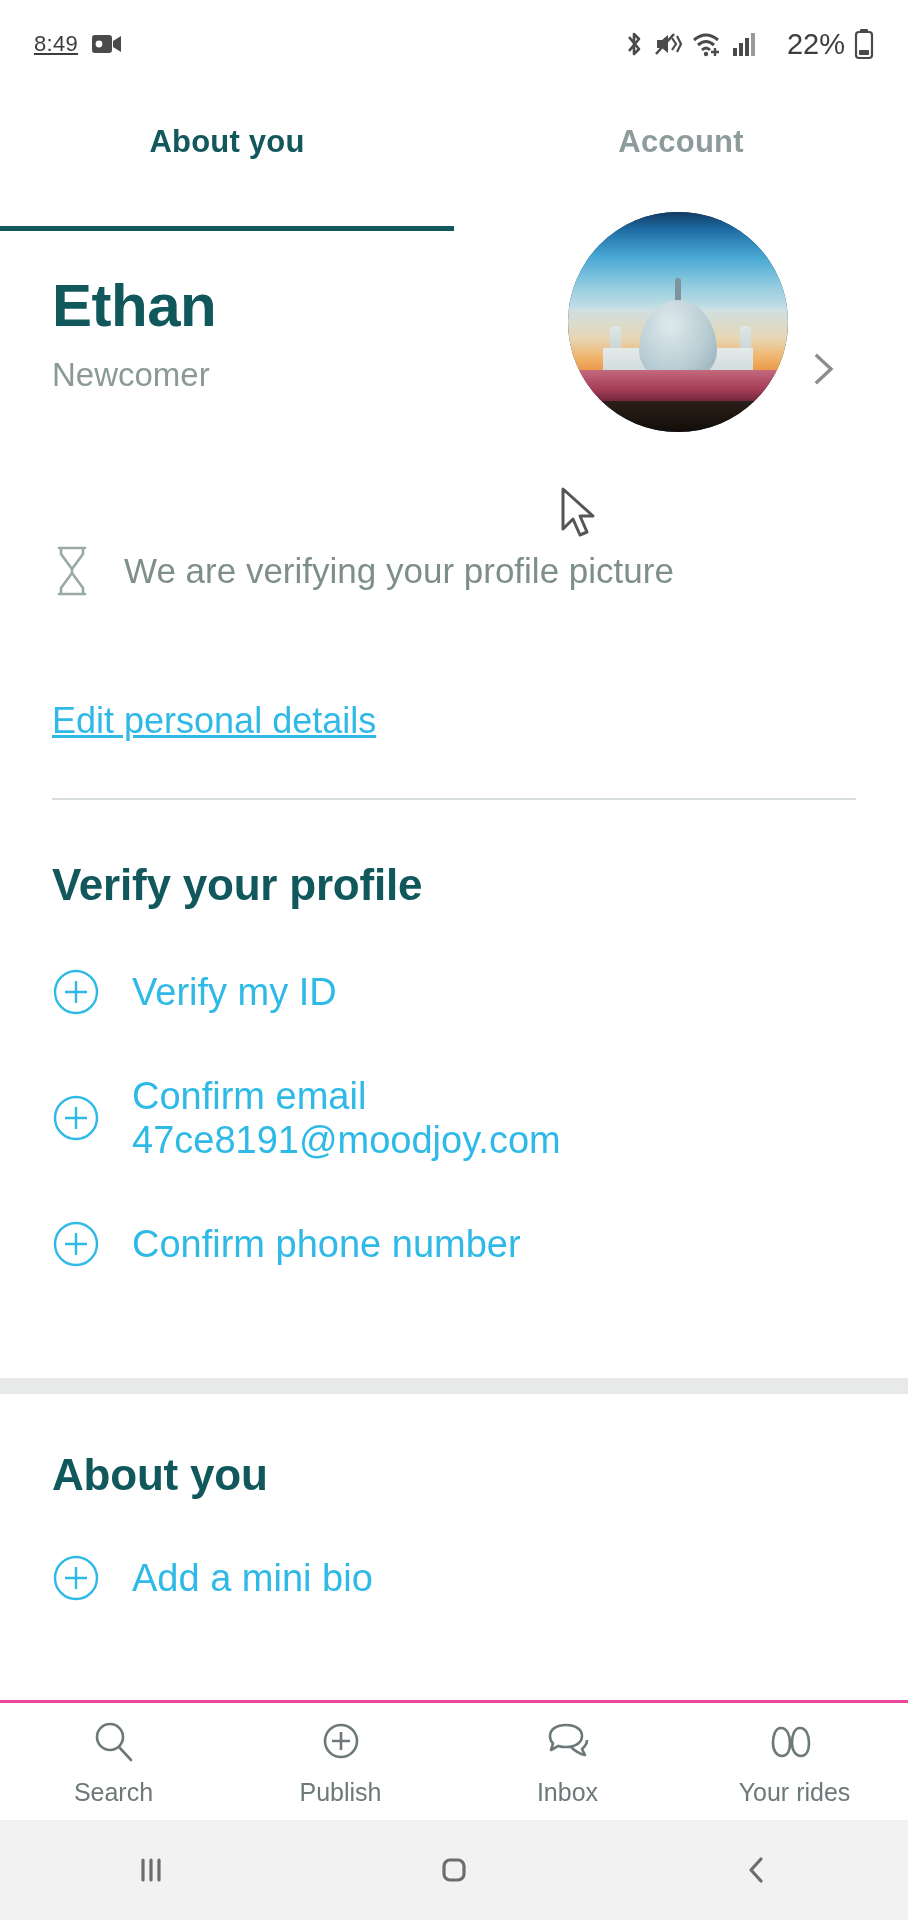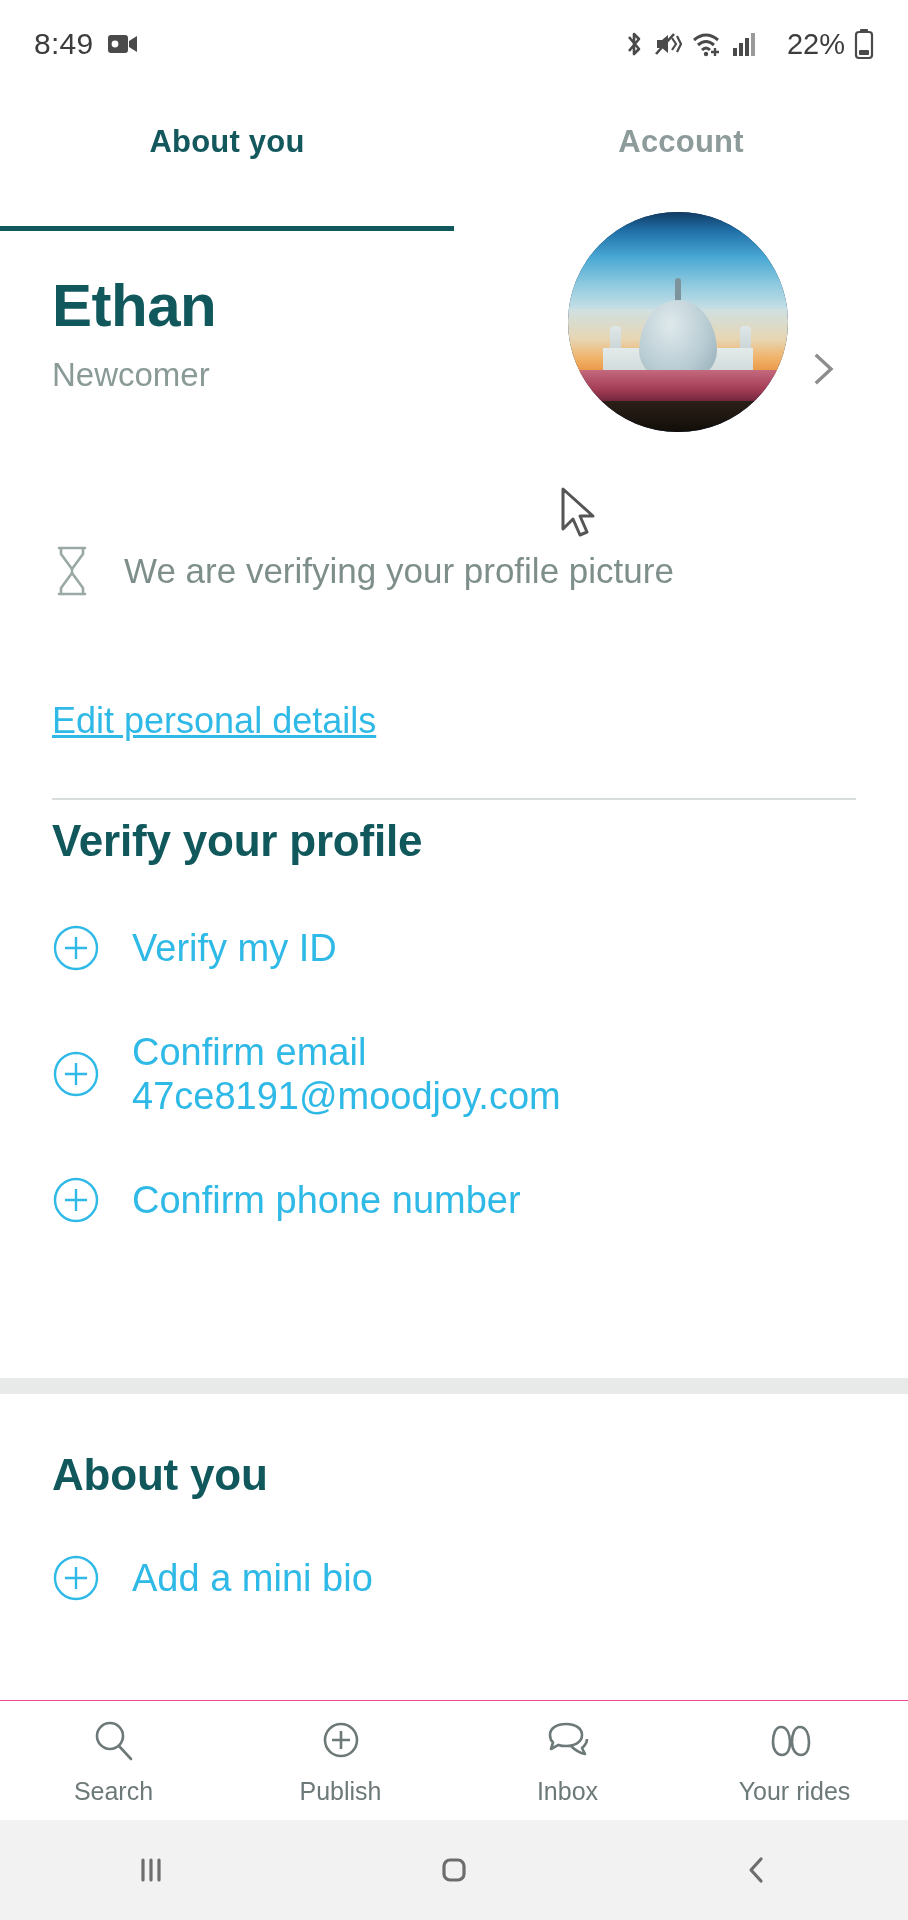--- a/index.html
+++ b/index.html
@@ -11,21 +11,21 @@
   }
   #screen { position:relative; width:908px; height:1920px; background:#fff; }
 
   
   .statusbar {
     position:absolute; top:0; left:0; width:908px; height:88px;
     display:flex; align-items:center; justify-content:space-between;
     padding:0 34px; color:#4a4a4a;
   }
   .sb-left { display:flex; align-items:center; gap:14px; }
-  .sb-time { font-size:30px; color:#3d3d3d; letter-spacing:0.3px; }
+  .sb-time { font-size:22px; color:#3d3d3d; letter-spacing:0.3px;text-decoration:underline; }
   .sb-right { display:flex; align-items:center; gap:9px; }
   .sb-pct { font-size:29px; color:#3d3d3d; margin-left:20px; }
   .sb-ico { display:block; }
 
   
   .tabs {
     position:absolute; top:88px; left:0; width:908px; height:143px;
     display:flex;
   }
   .tab {
@@ -123,21 +123,21 @@
     font-size:36px; color:#2eb9e6; font-weight:500;
   }
 
   
   .hr {
     position:absolute; left:52px; top:798px; width:804px; height:2px;
     background:#d8dedd;
   }
 
   
-  .sec-verify { position:absolute; left:0; top:816px; width:724px; }
+  .sec-verify { position:absolute; left:0; top:860px; width:724px; }
   .sec-title {
     margin-left:52px; font-size:44px; font-weight:bold; color:#10585c;
     letter-spacing:-0.2px;
   }
   .action-list { margin-top:58px; }
   .action-row {
     display:flex; align-items:center; gap:32px;
     padding:0 52px; margin-bottom:58px;
   }
   .plus-circle { flex:0 0 auto; }
@@ -151,21 +151,21 @@
     background:#e8eaea;
   }
 
   
   .sec-about { position:absolute; left:0; top:1450px; width:908px; }
   .sec-about .action-list { margin-top:54px; }
 
   
   .bottomnav {
     position:absolute; left:0; top:1700px; width:908px; height:120px;
-    background:#fff; border-top:1px solid #ec4899;
+    background:#fff; border-top:3px solid #ec4899;
     display:flex; align-items:center;
   }
   .nav-item {
     flex:1; display:flex; flex-direction:column; align-items:center; gap:10px;
   }
   .nav-label { font-size:25px; color:#6d7878; }
   .nav-item.active .nav-label { color:#2eb9e6; font-weight:bold; }
   .nav-ico { height:52px; display:flex; align-items:center; justify-content:center; }
   .nav-avatar {
     width:46px; height:46px; border-radius:50%; overflow:hidden;

